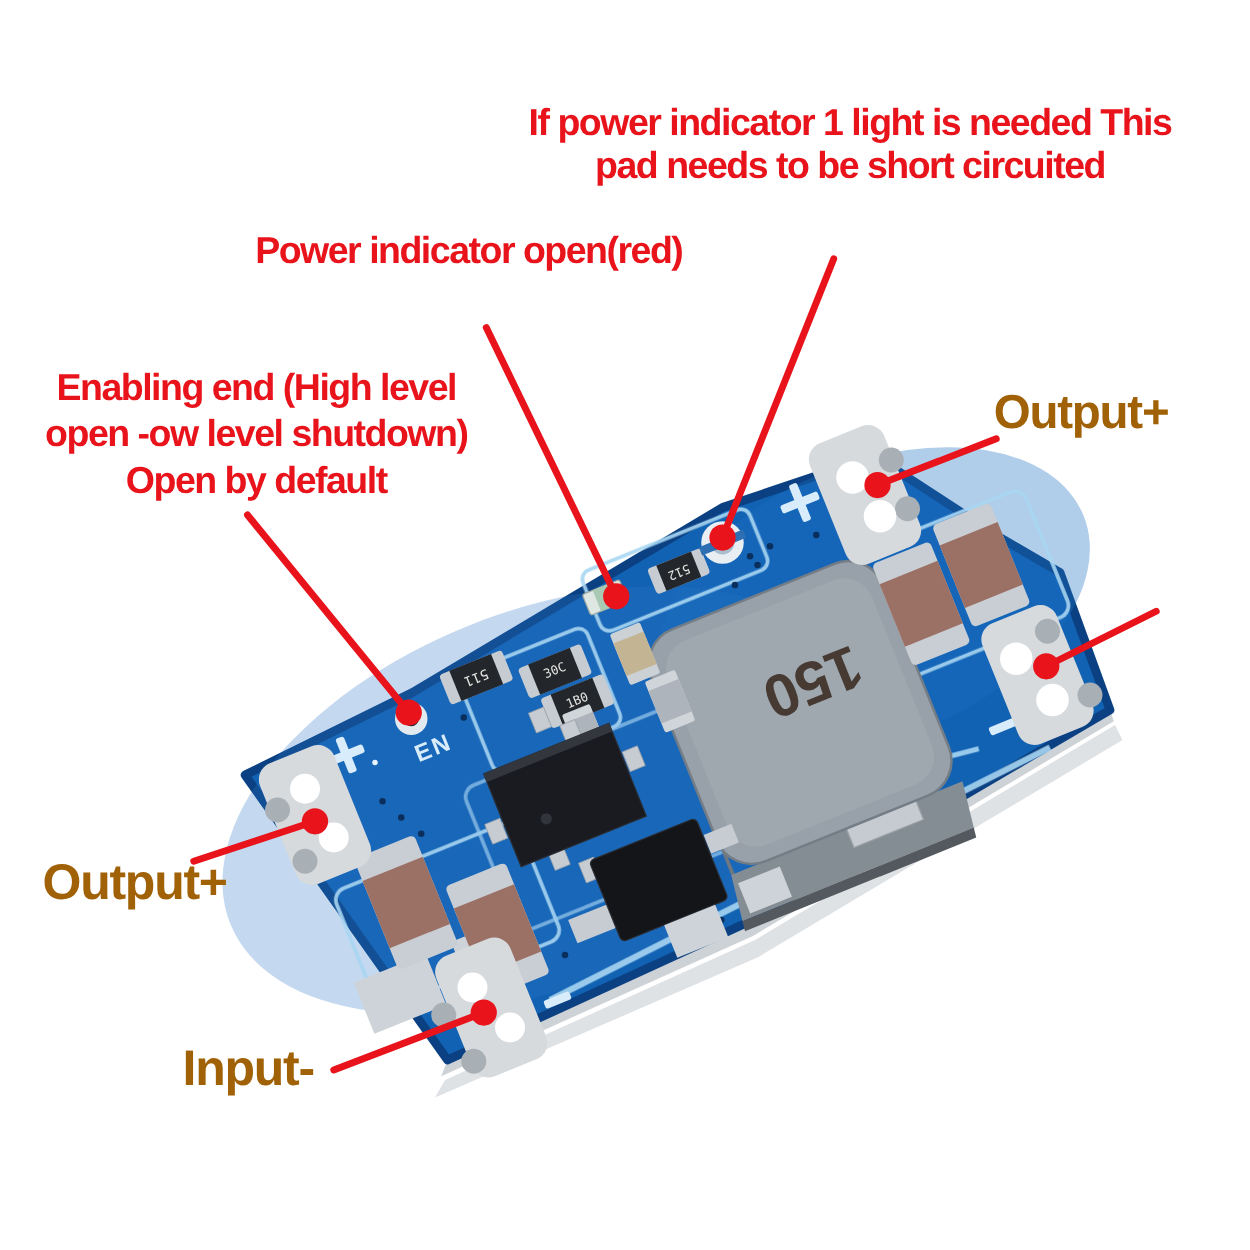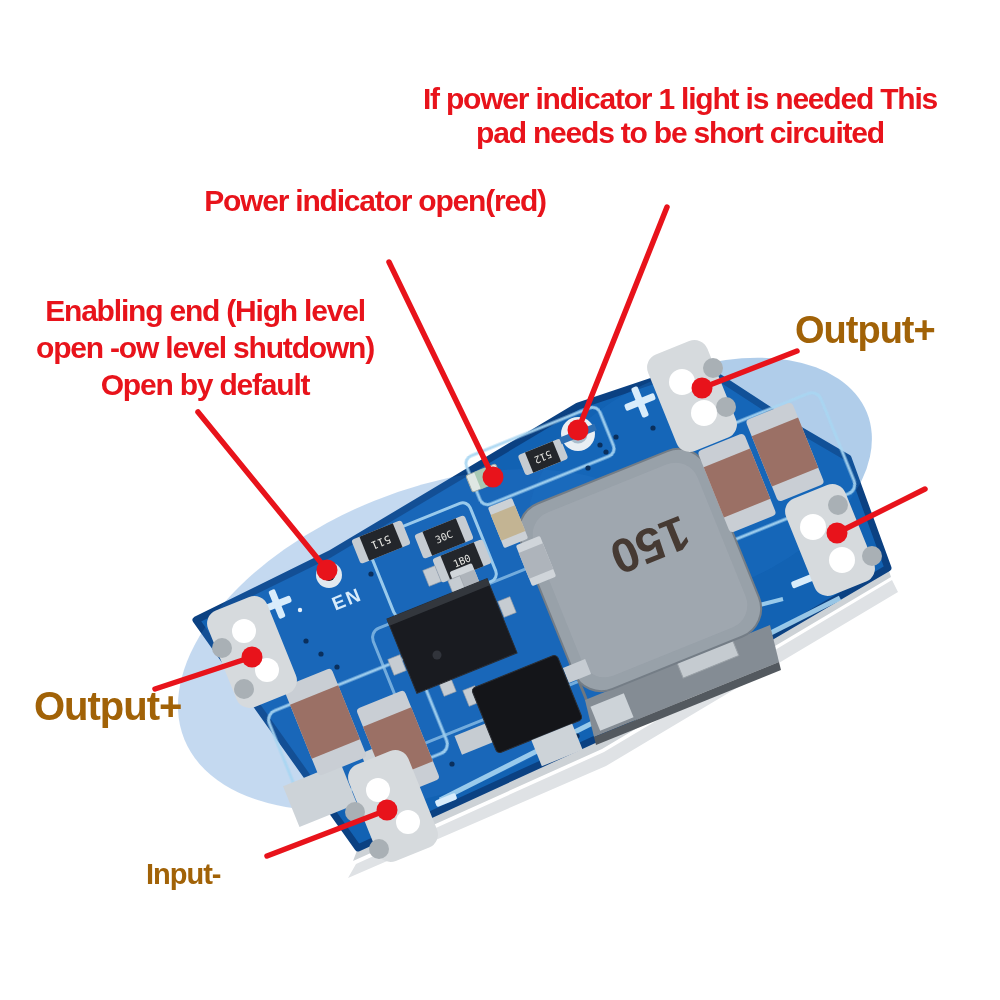--- a/index.html
+++ b/index.html
@@ -247,15 +247,15 @@
   <div>Enabling end (High level</div>
   <div>open -ow level shutdown)</div>
   <div>Open by default</div>
 </div>
 
 <div class="portlabel" style="left:795px;top:309px;">Output+</div>
 
 
 <div class="portlabel" style="left:34px;top:684px;font-size:40px;">Output+</div>
 
-<div class="portlabel" style="left:146px;top:833px;font-size:29px;margin-top:25px;">Input-</div>
+<div class="portlabel" style="left:146px;top:833px;font-size:40px;">Input-</div>
 
 </div>
 
 </body></html>

